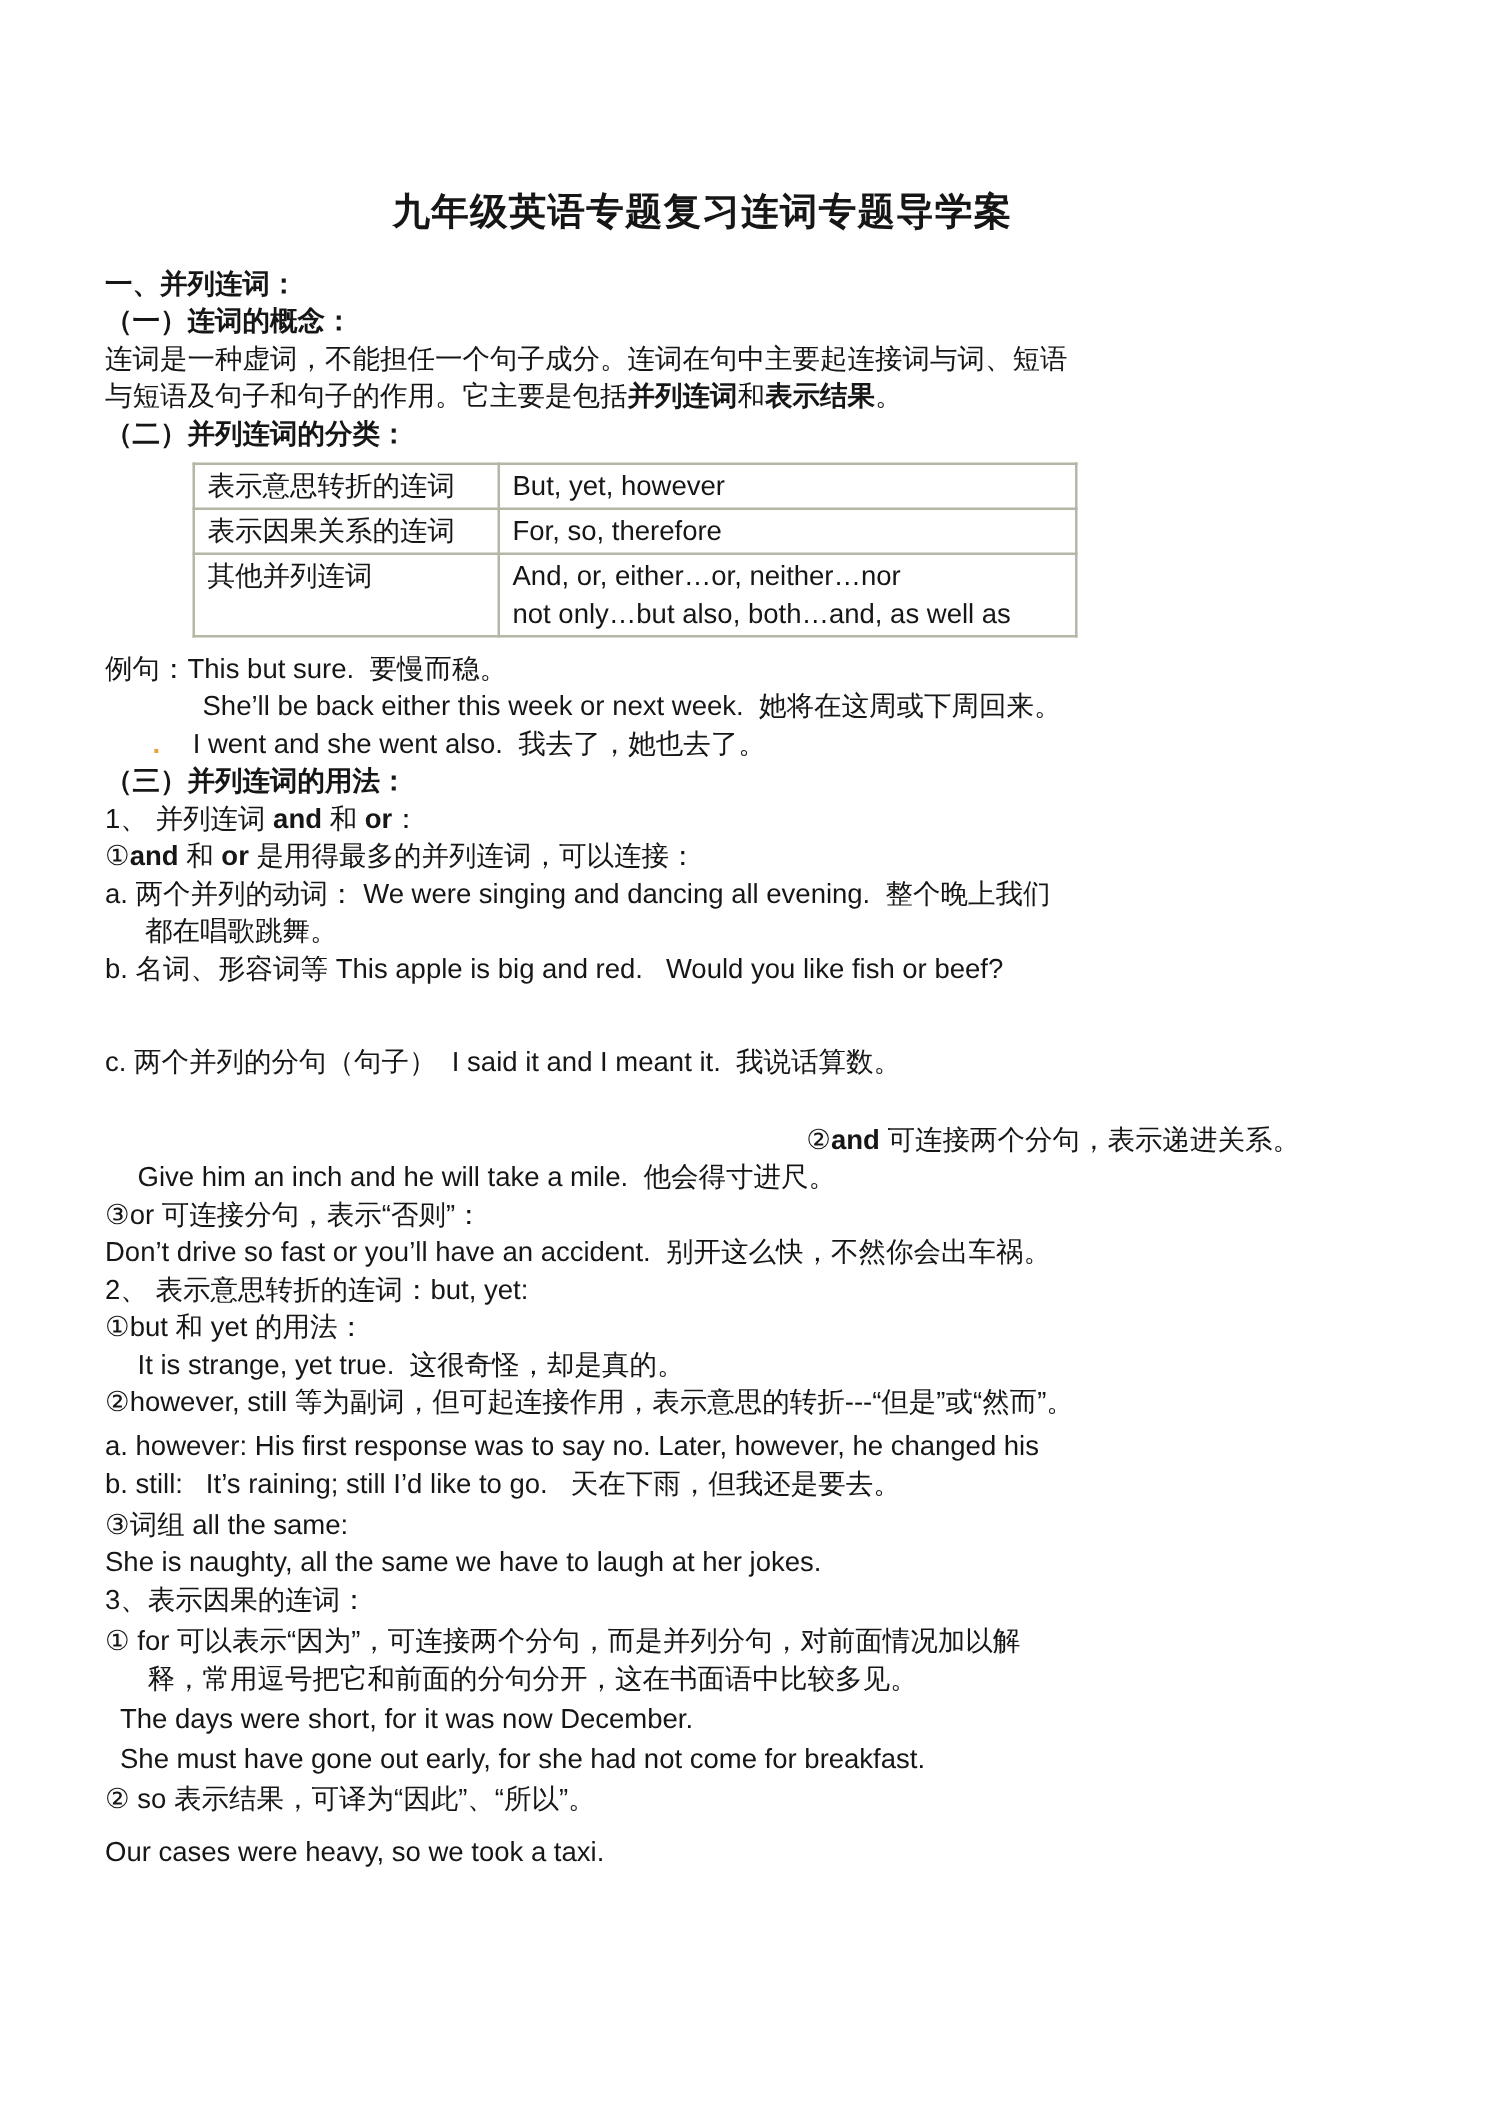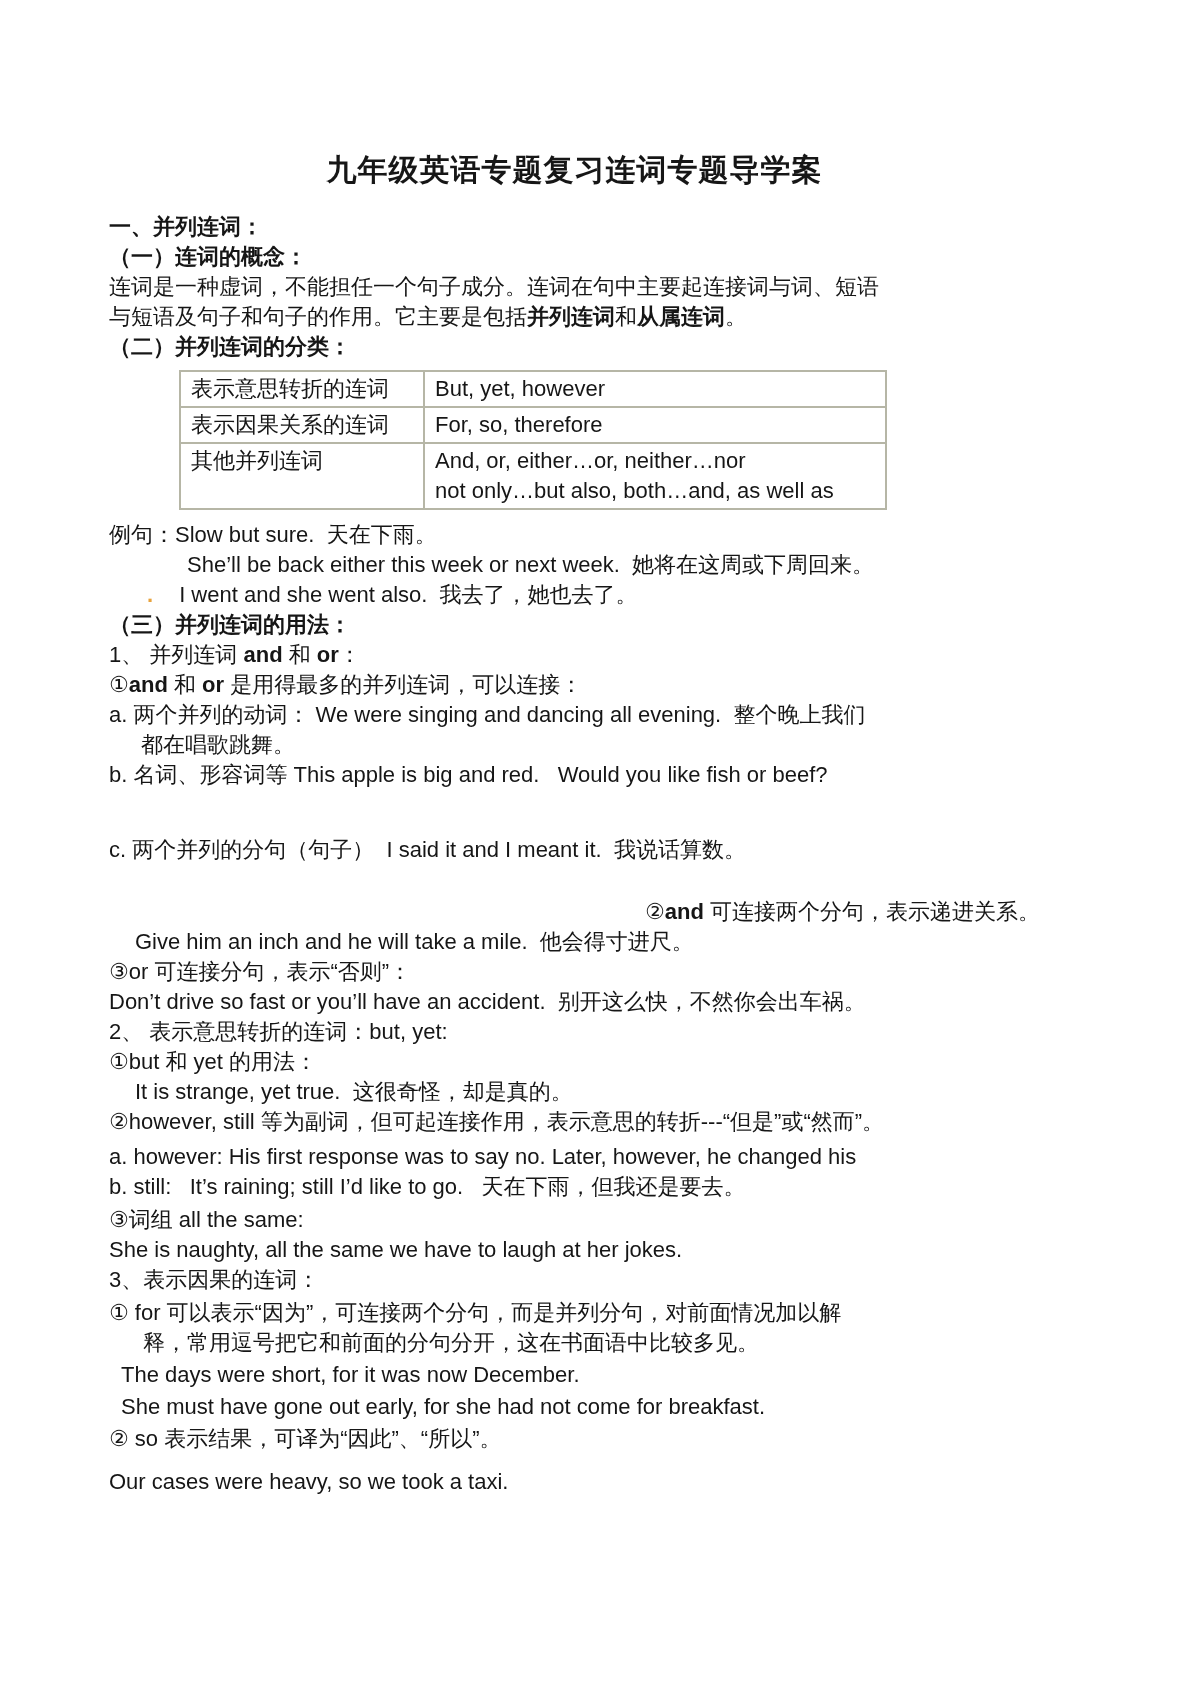--- a/index.html
+++ b/index.html
@@ -4,21 +4,21 @@
 <style>
   html,body{margin:0;padding:0;background:#ffffff;}
   .page{
     position:relative;
     width:1200px;height:1698px;
     background:#ffffff;
     overflow:hidden;
     font-family:"Liberation Sans","DejaVu Sans",sans-serif;
     color:#161616;
   }
-  .content{padding:150px 160px 0 109px;}
+  .content{padding:150px 160px 0 84px;}
   .doc-title{
     font-size:30px;font-weight:700;text-align:center;
     margin:0 0 22px 0;line-height:40px;letter-spacing:1px;
   }
   .ln{
     margin:0;font-size:22px;line-height:30px;min-height:30px;
     white-space:pre-wrap;
   }
   .ln.bold, .bold{font-weight:700;}
   .seg-dot{color:#e8a33d;font-weight:700;margin-right:26px;}
@@ -40,21 +40,21 @@
 
 <div class="page">
   <div class="content">
 
     <h1 class="doc-title">九年级英语专题复习连词专题导学案</h1>
 
     <div>
         <p class="ln bold"><span>一、并列连词：</span></p>
         <p class="ln bold"><span>（一）连词的概念：</span></p>
         <p class="ln"><span>连词是一种虚词，不能担任一个句子成分。连词在句中主要起连接词与词、短语</span></p>
-        <p class="ln"><span>与短语及句子和句子的作用。它主要是包括</span><span class="bold">并列连词</span><span>和</span><span class="bold">从属连词</span><span>。</span></p>
+        <p class="ln"><span>与短语及句子和句子的作用。它主要是包括</span><span class="bold">并列连词</span><span>和</span><span class="bold">表示结果</span><span>。</span></p>
         <p class="ln bold"><span>（二）并列连词的分类：</span></p>
       </div>
 
     <table class="cls-table">
       <tbody>
         <tr>
           <td class="cat-cell">表示意思转折的连词</td>
           <td class="conj-cell">But, yet, however</td>
         </tr>
         <tr>
@@ -65,21 +65,21 @@
           <td class="cat-cell">其他并列连词</td>
           <td class="conj-cell">
             <div>And, or, either…or, neither…nor</div>
             <div>not only…but also, both…and, as well as</div>
           </td>
         </tr>
       </tbody>
     </table>
 
     <div>
-        <p class="ln"><span>例句：Slow but sure.  天在下雨。</span></p>
+        <p class="ln"><span>例句：This but sure.  要慢而稳。</span></p>
         <p class="ln" style="margin-left: 78px;"><span>She’ll be back either this week or next week.  她将在这周或下周回来。</span></p>
         <p class="ln" style="margin-left: 38px;"><span class="seg-dot">.</span><span>I went and she went also.  我去了，她也去了。</span></p>
         <p class="ln bold"><span>（三）并列连词的用法：</span></p>
         <p class="ln"><span>1、 并列连词 </span><span class="bold">and</span><span> 和 </span><span class="bold">or</span><span>：</span></p>
         <p class="ln"><span>①</span><span class="bold">and</span><span> 和 </span><span class="bold">or</span><span> 是用得最多的并列连词，可以连接：</span></p>
         <p class="ln"><span>a. 两个并列的动词： We were singing and dancing all evening.  整个晚上我们</span></p>
         <p class="ln" style="margin-left: 32px;"><span>都在唱歌跳舞。</span></p>
         <p class="ln"><span>b. 名词、形容词等 This apple is big and red.   Would you like fish or beef?</span></p>
         <p class="ln" style="margin-top: 45px;"><span>c. 两个并列的分句（句子）  I said it and I meant it.  我说话算数。</span></p>
         <p class="ln" style="margin-top: 32px; text-align: right;"><span>②</span><span class="bold">and</span><span> 可连接两个分句，表示递进关系。</span></p>

